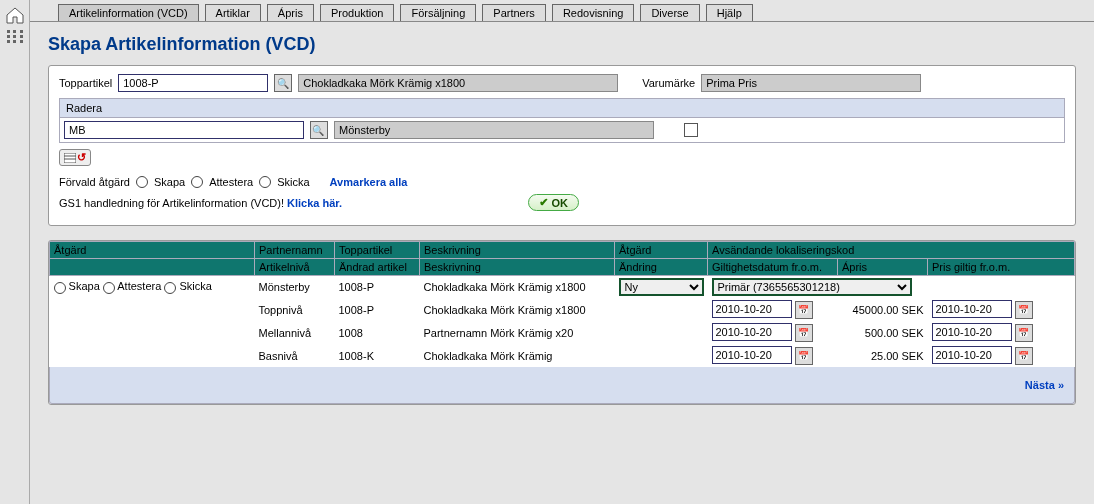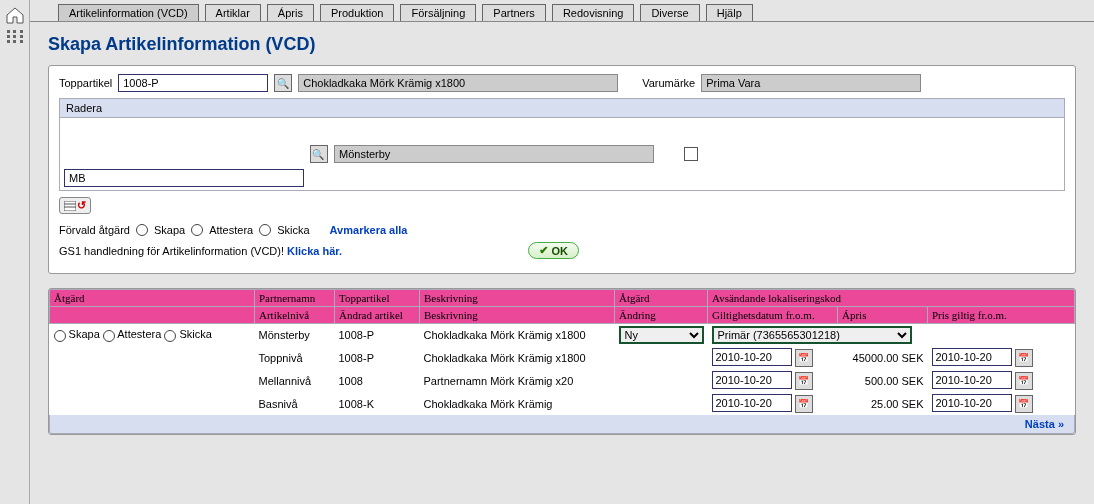--- a/index.html
+++ b/index.html
@@ -145,24 +145,23 @@
   border-radius:10px;
   background:linear-gradient(#f4fbef,#d6f0c9);
   padding:1px 10px;
   font-size:11px;
   color:#164a00;
   font-weight:bold;
   cursor:pointer;
   display:inline-flex; align-items:center; gap:3px;
 }
 .grid-header {
-  background:#ec4899;
+  background:#0f766e;
   border:1px solid #aab;
   font-size:11px;
-  font-family:Liberation Serif, serif;
 }
 .grid-header td { padding:2px 4px; border-right:1px solid #aab; vertical-align:top; }
 table.grid {
   width:100%;
   border-collapse:collapse;
   font-size:11px;
 }
 table.grid td { padding:2px 4px; vertical-align:middle; }
 select.sel {
   border:2px solid #14532d;
@@ -176,21 +175,21 @@
 .cal-btn {
   width:18px;height:18px;border:1px solid #666;background:#ddd;
   display:inline-flex;align-items:center;justify-content:center;font-size:9px;cursor:pointer;
 }
 .price { text-align:right; padding-right:4px; }
 .footer-bar {
   background:#d6deef;
   border:1px solid #aab;
   border-top:none;
   text-align:right;
-  padding:3px 10px;
+  padding:12px 10px;
   border-radius: 0 0 3px 3px;
 }
 .footer-bar a { color:#003fbf; font-weight:bold; cursor:pointer; }
 </style>
 </head>
 <body>
 
 <div class="app">
   <div class="left-rail">
     <svg class="home-icon" viewBox="0 0 20 18">
@@ -232,28 +231,28 @@
       <h1>Skapa Artikelinformation (VCD)</h1>
 
       <div class="panel">
         <div class="row">
           <span class="lbl">Toppartikel</span>
           <input class="text" style="width: 150px;" value="1008-P">
           <span class="lookup-btn">🔍</span>
           <span class="readonly" style="width:320px">Chokladkaka Mörk Krämig x1800</span>
           <span style="width:12px"></span>
           <span class="lbl">Varumärke</span>
-          <span class="readonly" style="width:220px">Prima Vara</span>
+          <span class="readonly" style="width:220px">Prima Pris</span>
         </div>
 
         <div class="sub-header">
           <div class="col" style="flex:0 0 55px;border-right:none">Radera</div>
         </div>
         <div class="sub-row">
-          <input class="text" style="width: 240px; margin-top: 48px;" value="MB">
+          <input class="text" style="width: 240px;" value="MB">
           <span class="lookup-btn">🔍</span>
           <span class="readonly" style="width:320px">Mönsterby</span>
           <span style="flex:0 0 18px"></span>
           <span class="checkbox"></span>
         </div>
 
         <div class="icon-row">
           <span class="small-btn">
             <svg width="12" height="10">
                 <rect x="0" y="0" width="12" height="10" fill="#fff" stroke="#555"></rect>

